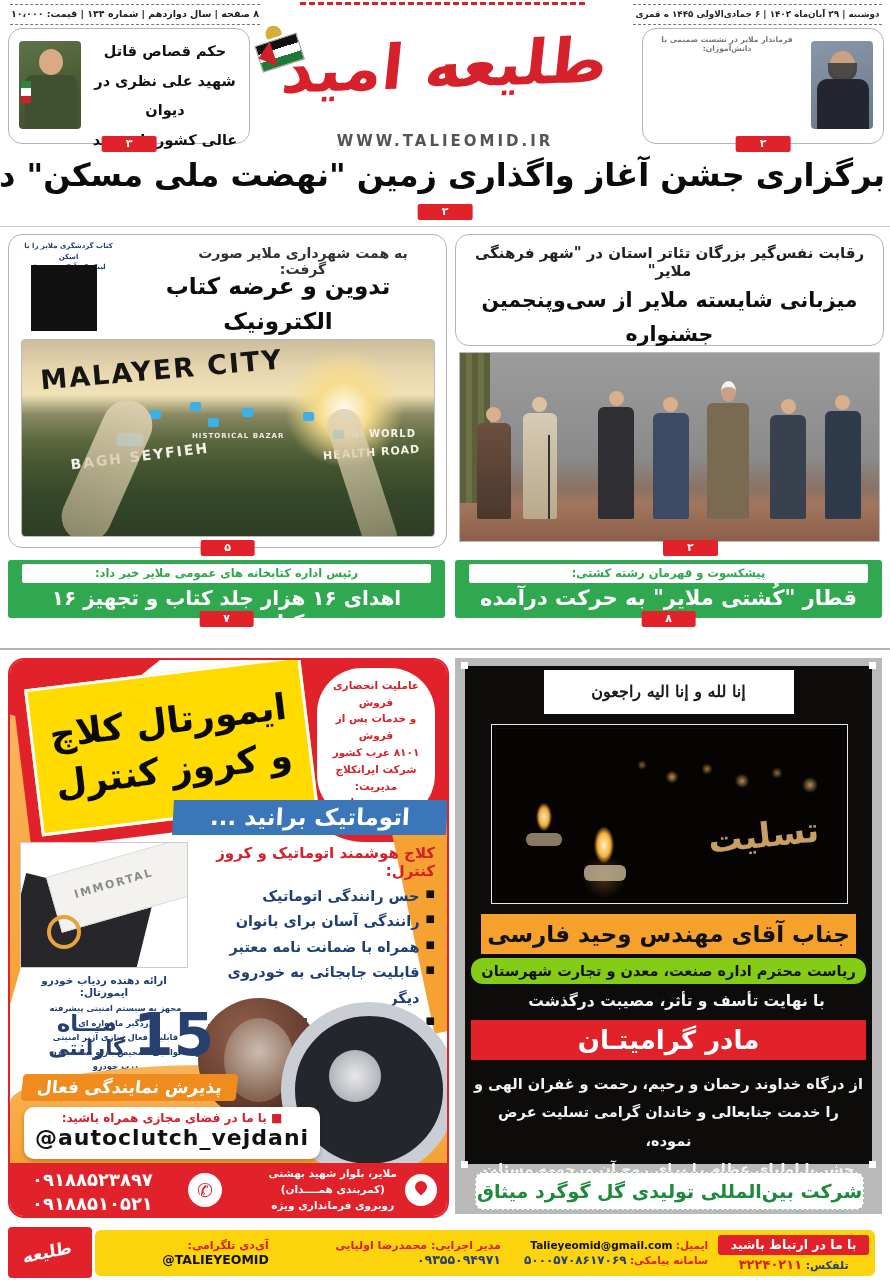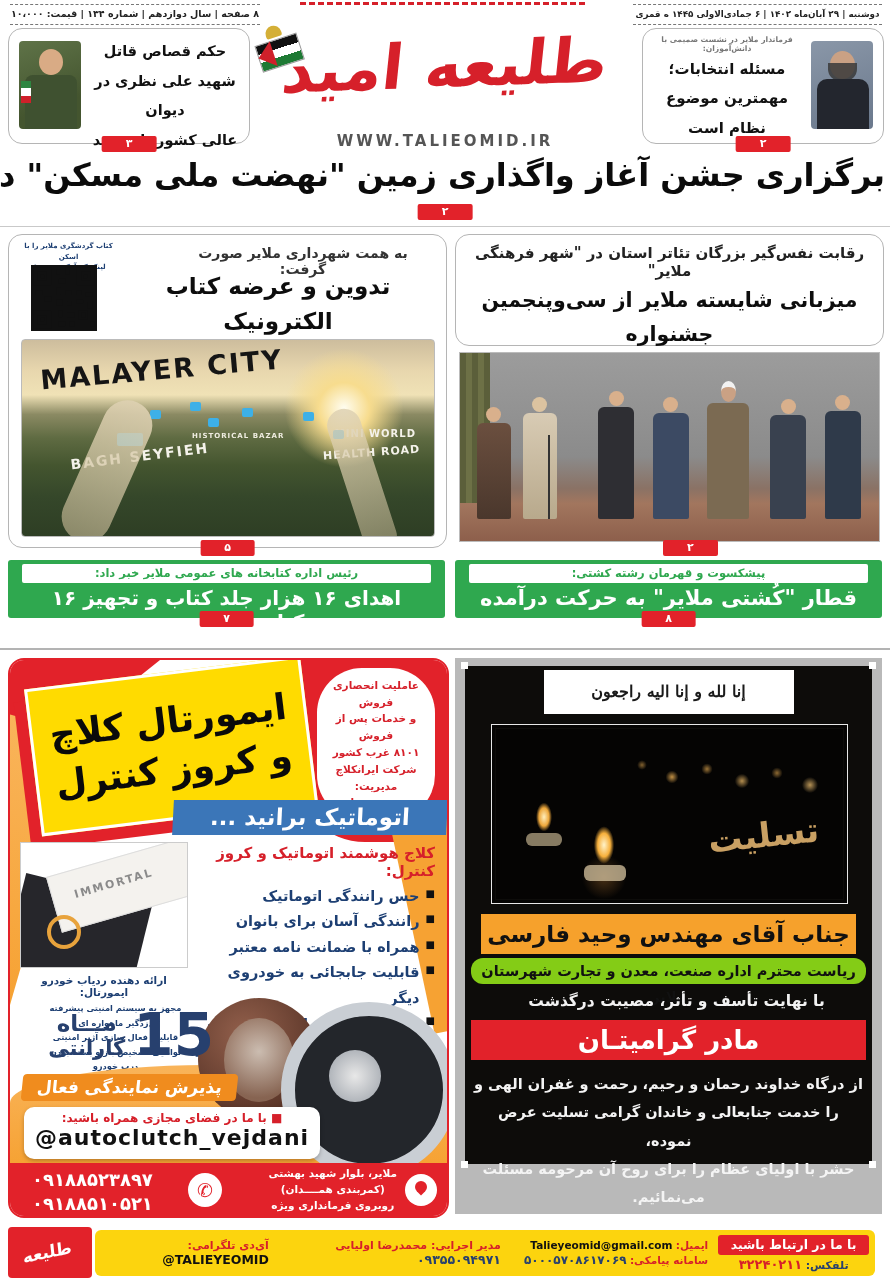--- a/index.html
+++ b/index.html
@@ -61,25 +61,20 @@
   </div>
 
   <div class="hbox" style="left:642px;top:28px;width:240px;height:114px;">
     <div class="abs" style="right:10px;top:12px;width:62px;height:88px;border-radius:4px;background:linear-gradient(160deg,#8a97a8,#6a788c);overflow:hidden;">
       <div style="position:absolute;left:19px;top:10px;width:25px;height:28px;border-radius:50%;background:#caa184;"></div>
       <div style="position:absolute;left:17px;top:22px;width:29px;height:18px;border-radius:0 0 12px 12px;background:#3a3a3a;opacity:.85;"></div>
       <div style="position:absolute;left:6px;top:38px;width:52px;height:50px;border-radius:10px 10px 0 0;background:#23262e;"></div>
     </div>
     <div class="abs" style="right:80px;top:6px;width:152px;">
       <div class="ctr" style="font-size:7.6px;color:#777;font-weight:bold;">فرماندار ملایر در نشست صمیمی با دانش‌آموزان:</div>
-      <div class="ctr" style="font-size:15px;font-weight:900;color:#111;line-height:1.95;margin-top:2px;">
-        <div>مسئله انتخابات؛</div>
-        <div>مهمترین موضوع</div>
-        <div>نظام است</div>
-      </div>
     </div>
     <div class="ptab" style="bottom:-9px;">۲</div>
   </div>
 
   <div class="abs ctr" style="left:5px;top:156px;width:880px;font-size:32px;font-weight:900;color:#0b0b0b;white-space:nowrap;">برگزاری جشن آغاز واگذاری زمین "نهضت ملی مسکن" در ملایر</div>
   <div class="ptab" style="top:204px;">۲</div>
   <div class="abs" style="left:0;top:226px;width:890px;border-top:1.5px solid #c9c9c9;"></div>
 
   <div class="hbox" style="left:8px;top:234px;width:437px;height:312px;">
     <div class="abs" style="right:18px;top:10px;width:250px;font-size:14px;font-weight:bold;color:#333;text-align:center;">به همت شهرداری ملایر صورت گرفت:</div>
@@ -338,20 +333,22 @@
       <div class="abs ctr" style="left:8px;top:404px;width:391px;font-size:14.5px;font-weight:bold;color:#f4f4f4;line-height:1.95;">
         <div>از درگاه خداوند رحمان و رحیم، رحمت و غفران الهی و</div>
         <div>را خدمت جنابعالی و خاندان گرامی تسلیت عرض نموده،</div>
         <div>حشر با اولیای عظام را برای روح آن مرحومه مسئلت می‌نمائیم.</div>
       </div>
       <div class="abs" style="left:-4px;top:-4px;width:7px;height:7px;background:#fff;"></div>
       <div class="abs" style="right:-4px;top:-4px;width:7px;height:7px;background:#fff;"></div>
       <div class="abs" style="left:-4px;bottom:-4px;width:7px;height:7px;background:#fff;"></div>
       <div class="abs" style="right:-4px;bottom:-4px;width:7px;height:7px;background:#fff;"></div>
     </div>
+    <div class="abs ctr" style="left:20px;top:514px;width:387px;height:36px;background:#fff;border-radius:8px;border:1px dashed #9bbf9b;
+         font-size:19px;font-weight:900;color:#1e8a3c;line-height:36px;">شرکت بین‌المللی تولیدی گل گوگرد میثاق</div>
   </div>
 
   <div class="abs" style="left:95px;top:1230px;width:780px;height:46px;background:#fcd40e;border-radius:6px;display:flex;align-items:center;padding:0 6px;box-sizing:border-box;gap:10px;">
     <div style="width:172px;">
       <div class="ctr" style="background:#e2222a;color:#fff;font-size:12.5px;font-weight:900;border-radius:3px;height:20px;line-height:20px;">با ما در ارتباط باشید</div>
       <div class="ctr" style="font-size:11px;margin-top:2px;">
         <span style="color:#27406e;font-weight:bold;">تلفکس:</span>
         <span style="color:#d6202a;font-weight:900;font-size:13px;">۳۲۲۴۰۲۱۱</span>
       </div>
     </div>

